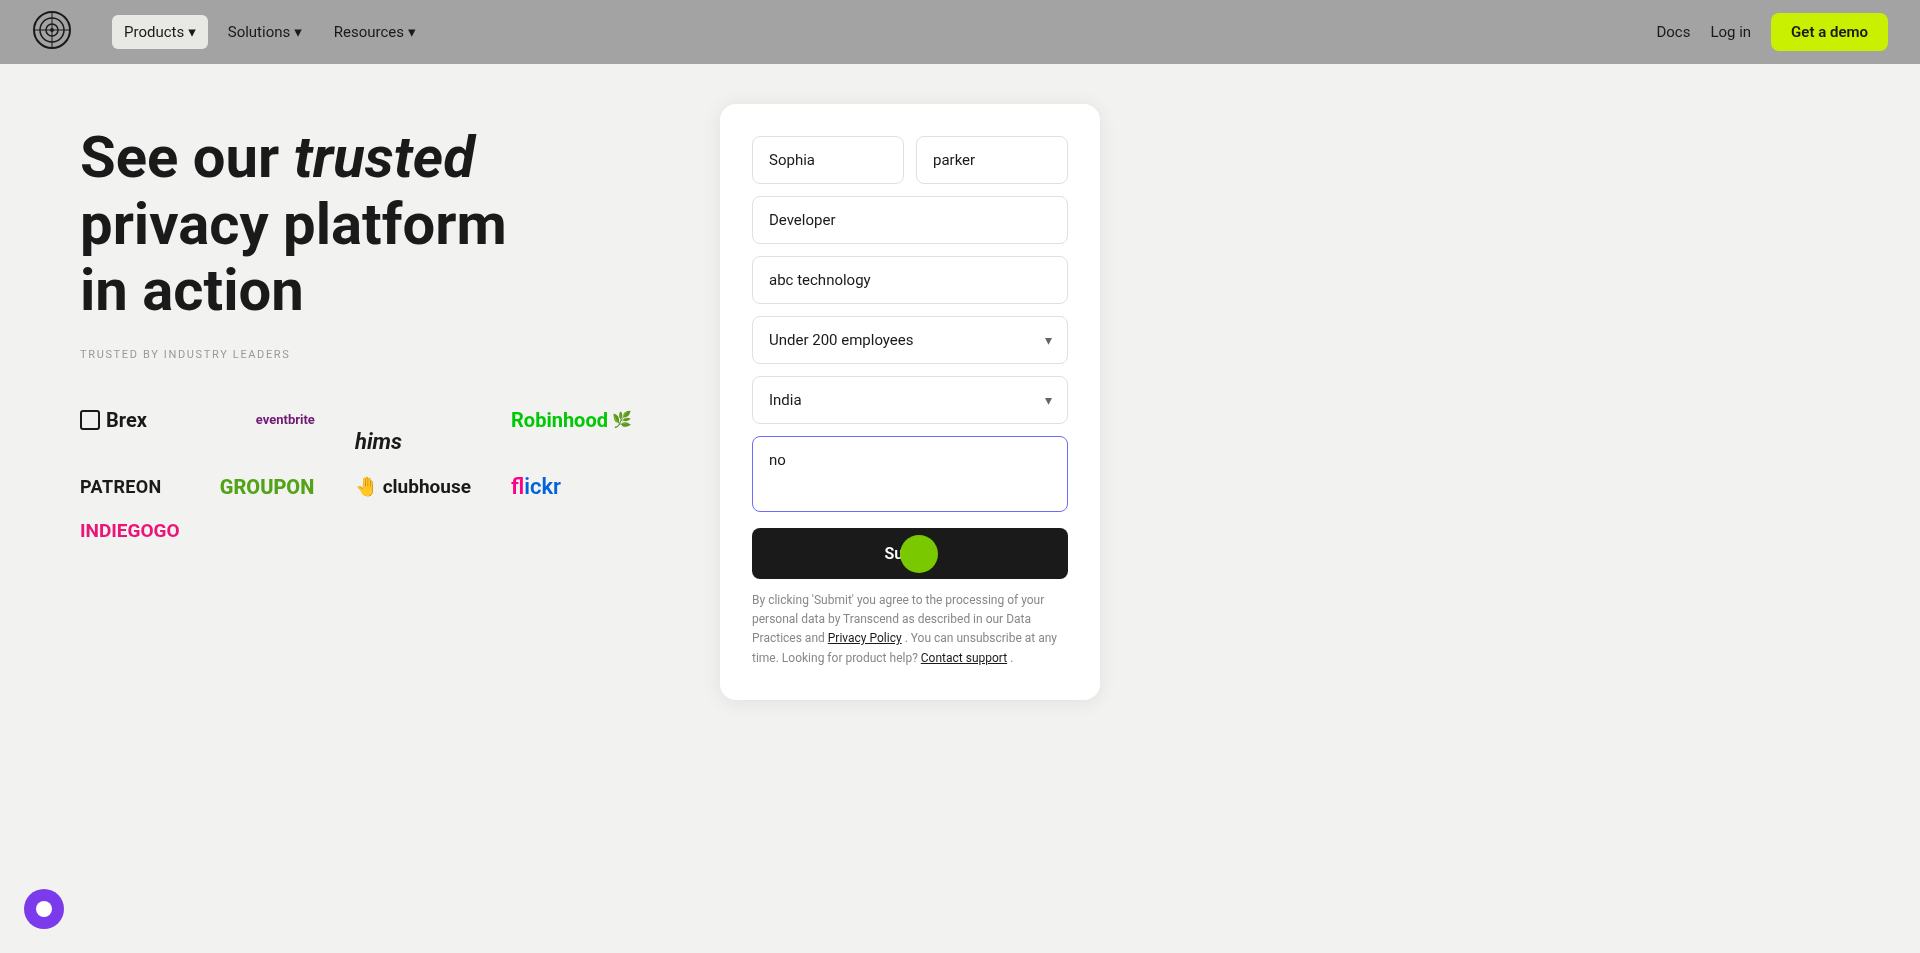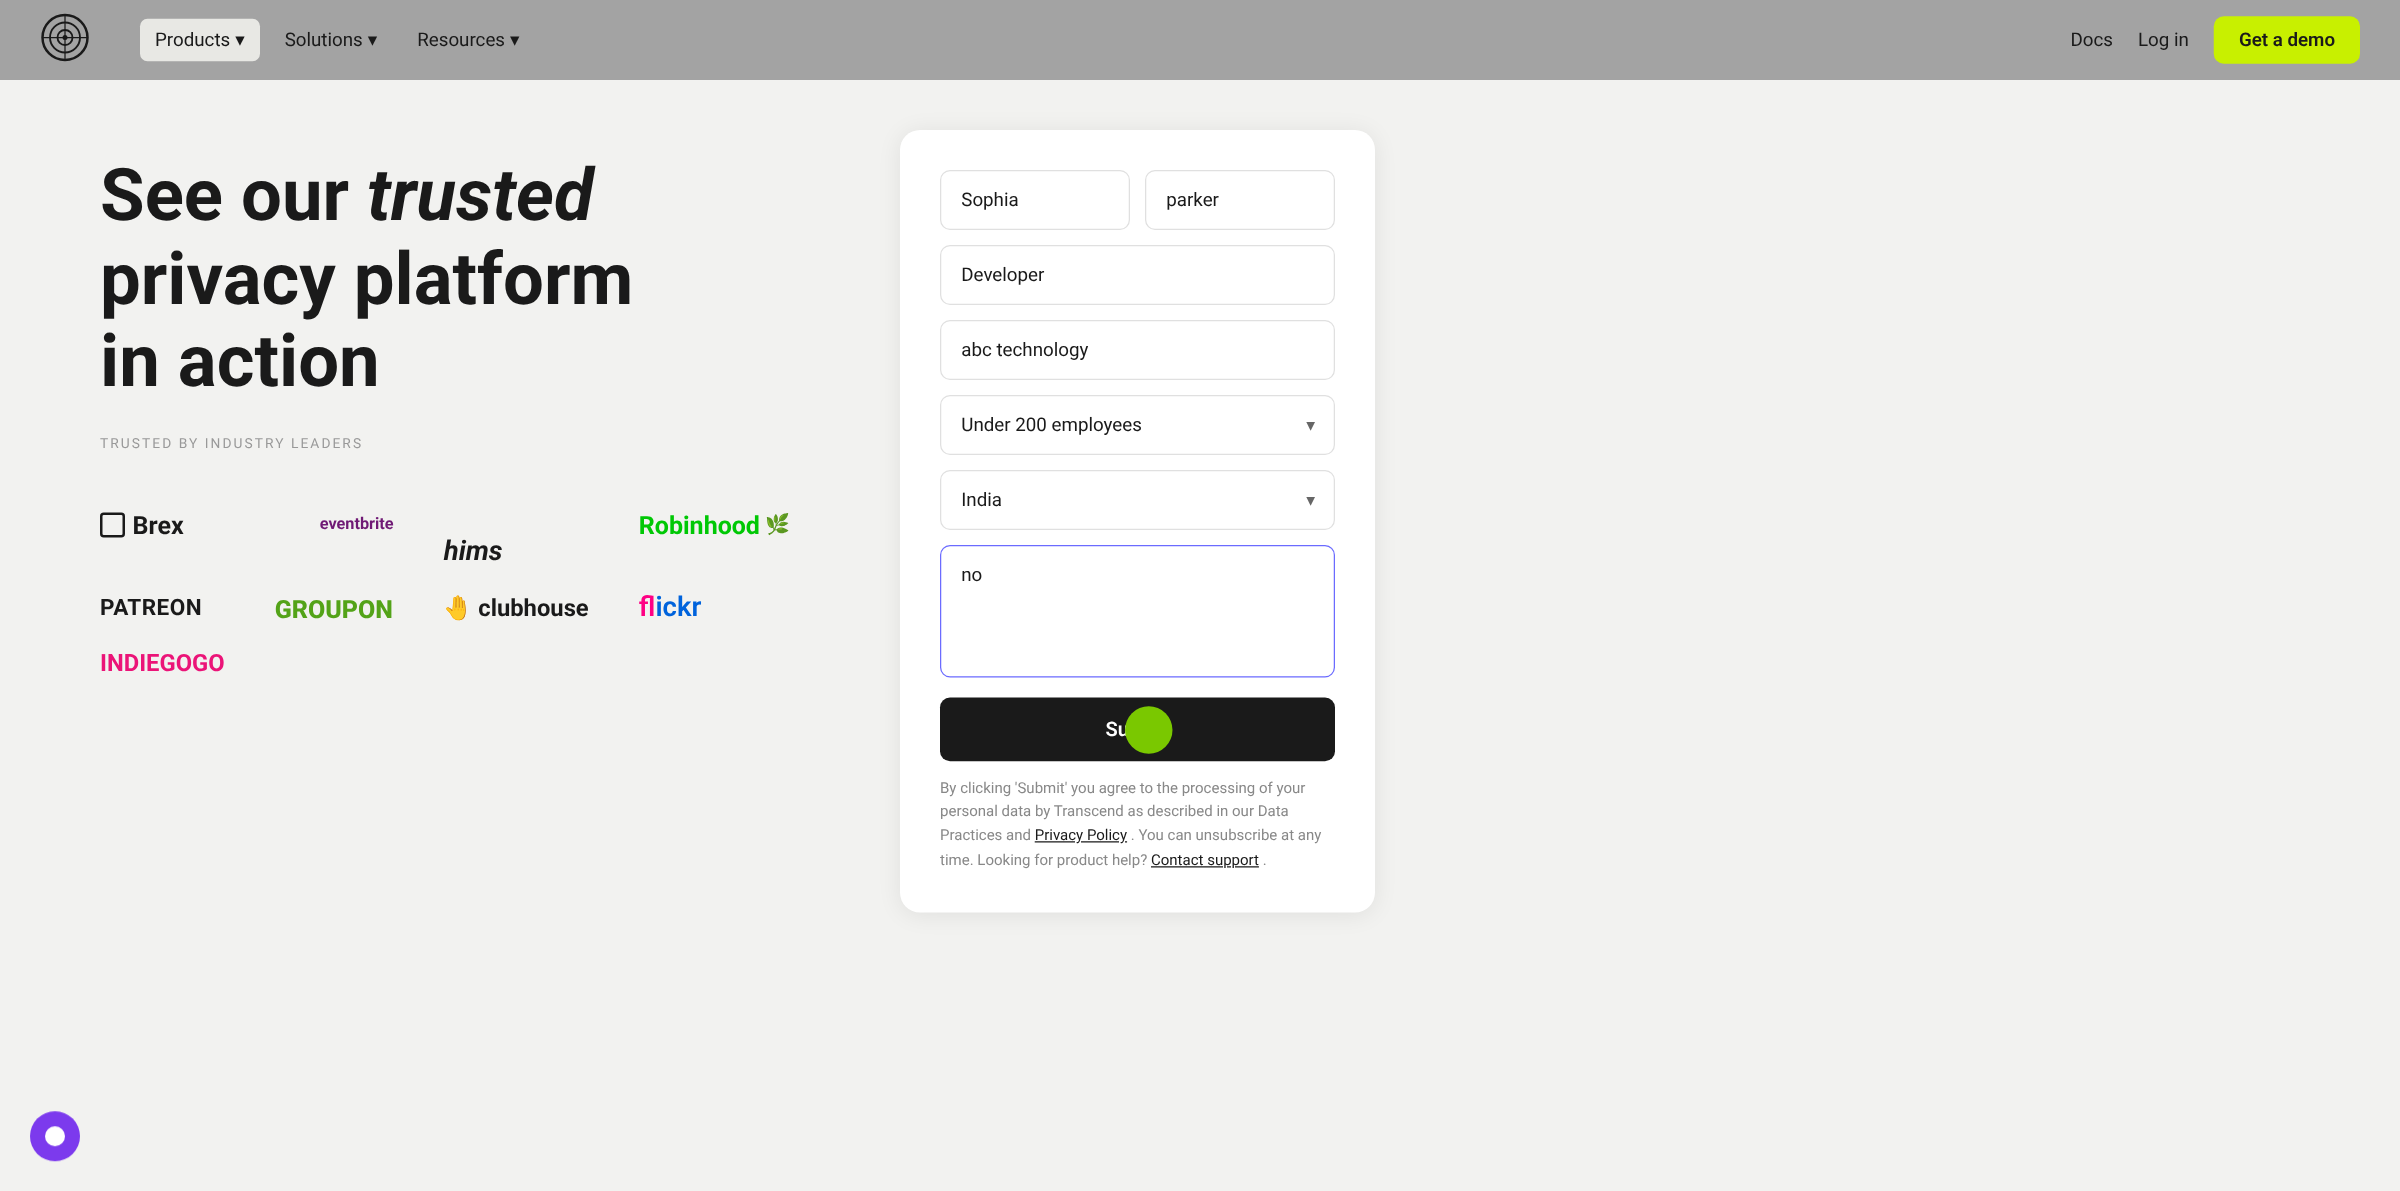--- a/index.html
+++ b/index.html
@@ -209,21 +209,21 @@
     .form-textarea {
       border: 1.5px solid #6b6bff;
       border-radius: 8px;
       padding: 14px 16px;
       font-size: 15px;
       color: #1a1a1a;
       background: white;
       outline: none;
       font-family: inherit;
       width: 100%;
-      height: 106px;
+      height: 76px;
       resize: none;
       margin-bottom: 12px;
     }
     .submit-btn {
       width: 100%;
       background: #1a1a1a;
       color: white;
       border: none;
       border-radius: 8px;
       padding: 16px;

